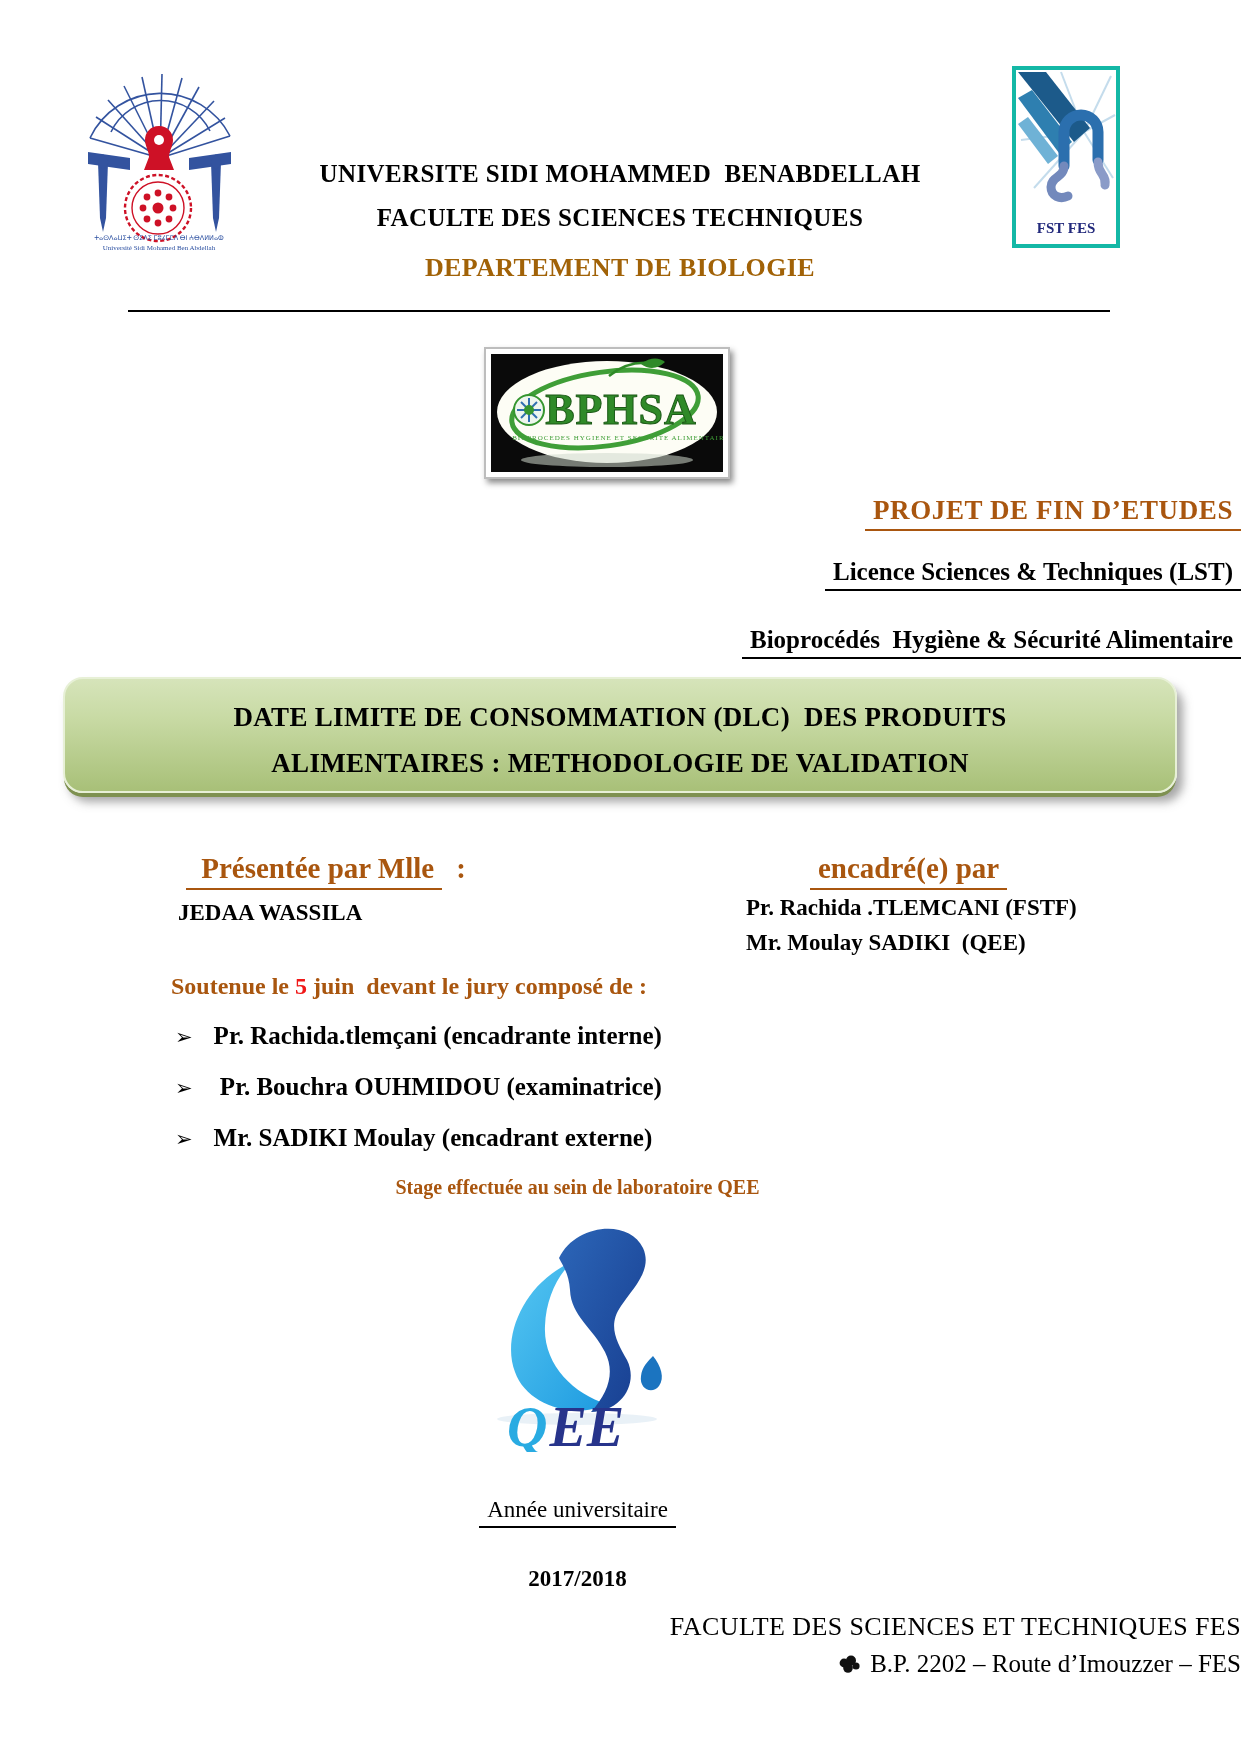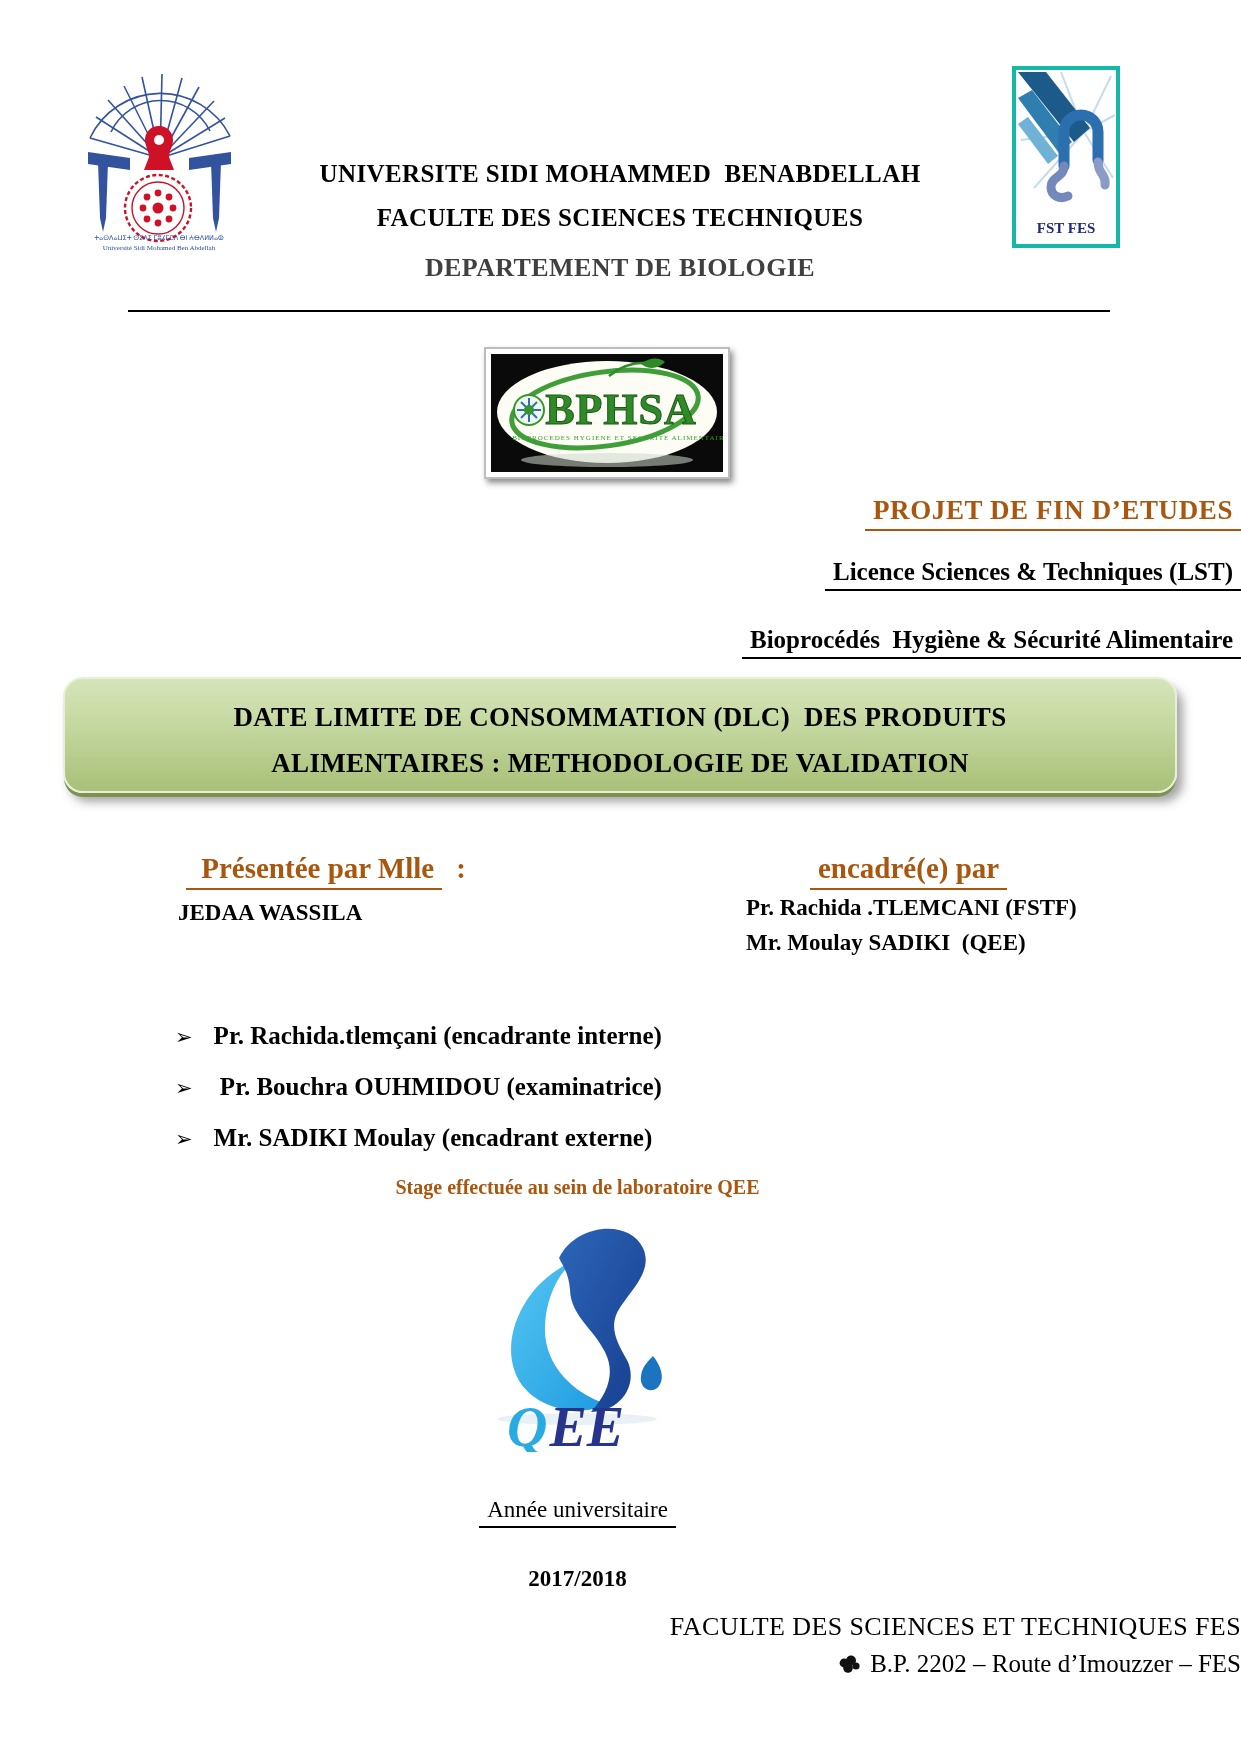--- a/index.html
+++ b/index.html
@@ -3,21 +3,21 @@
 <meta charset="utf-8">
 <style>
   html,body{margin:0;padding:0;background:#9a9a9a;}
   .page{position:relative;width:1241px;height:1754px;margin:0 auto;background:#ffffff;
         font-family:"Liberation Serif",serif;color:#000;overflow:hidden;}
   .abs{position:absolute;}
   .ctr{left:0;width:1241px;text-align:right;}
   .ctr2{left:0;width:1155px;text-align:center;}
   .pre{white-space:pre-wrap;}
   .h1{font-size:25px;font-weight:bold;letter-spacing:.4px;}
-  .red{color:#404040;font-size:26px;}
+  .red{color:#a16207;font-size:26px;}
   .brown{color:#a9560f;}
   .ub{display:inline-block;border-bottom:2px solid currentColor;padding:0 8px 3px;}
   .projet{font-size:27px;font-weight:bold;letter-spacing:.6px;}
   .degree{font-size:25px;font-weight:bold;}
   .track{font-size:25px;font-weight:bold;}
   .title-box{left:63px;top:677px;width:1114px;height:116px;border:2px solid #e7f0d6;border-radius:20px;
              background:linear-gradient(180deg,#d6e4ba 0%,#c8daa4 35%,#a8c078 100%);
              box-shadow:0 5px 0 -1px #7e9150, 6px 9px 10px rgba(80,80,80,.5);
              text-align:center;padding-top:15px;box-sizing:border-box;}
   .title-line{font-size:27px;font-weight:bold;line-height:46px;letter-spacing:.3px;}
@@ -165,20 +165,23 @@
   </div>
   <div class="abs" style="left:810px;top:852px">
     <span class="ub plabel brown">encadré(e) par</span>
   </div>
   <div class="abs names" style="left:178px;top:900px">JEDAA WASSILA</div>
   <div class="abs" style="left:746px;top:895px">
     <div class="names">Pr. Rachida .TLEMCANI (FSTF)</div>
     <div class="names pre" style="margin-top:9px">Mr. Moulay SADIKI  (QEE)</div>
   </div>
 
+  <div class="abs soutenue brown" style="left:171px;top:973px">
+    <span class="pre">Soutenue le </span><span style="color:#f01818">5</span><span class="pre"> juin  devant le jury composé de :</span>
+  </div>
 
   <div class="abs" style="left:175px;top:1022px">
     <div class="jury-item">
       <span class="bullet">➢</span>
       <span>Pr. Rachida.tlemçani (encadrante interne)</span>
     </div>
     <div class="jury-item">
       <span class="bullet">➢</span>
       <span class="pre"> Pr. Bouchra OUHMIDOU (examinatrice)</span>
     </div>

